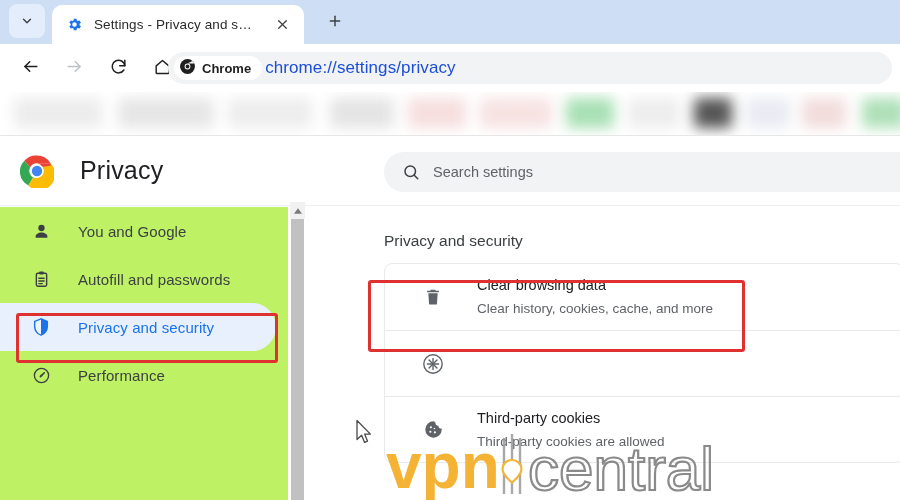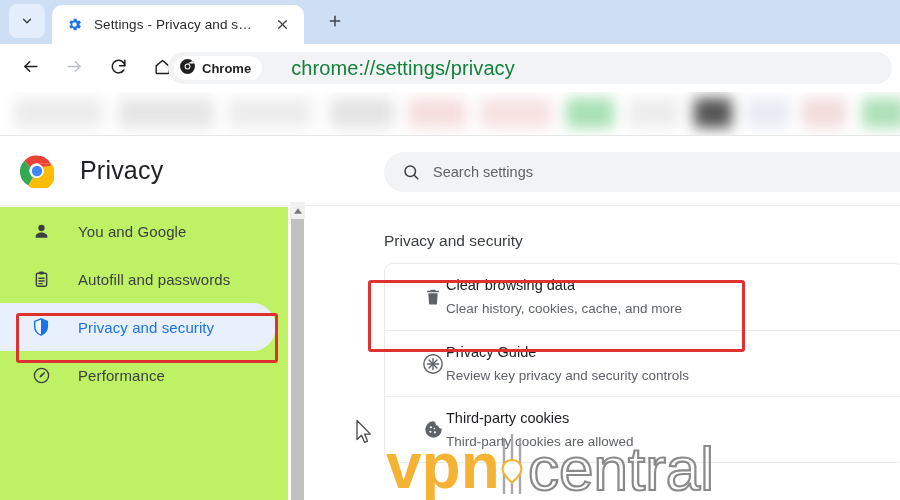--- a/index.html
+++ b/index.html
@@ -61,21 +61,21 @@
     background: #f1f3f4; border-radius: 16px;
     display: flex; align-items: center; text-align: right;
   }
   .chrome-chip {
     margin-left: 6px; height: 24px; border-radius: 12px;
     background: #ffffff;
     display: flex; align-items: center; padding: 0 11px 0 5px; gap: 6px;
   }
   .chrome-chip-label { font-size: 13px; color: #1f1f1f; font-weight: 600; }
   .omnibox-url {
-    margin-left: 29px; font-size: 20px; color: #15803d; letter-spacing: .1px;
+    margin-left: 3px; font-size: 17px; color: #1d4ed8; letter-spacing: .1px;
   }
 
   
   .bookmarks {
     position: absolute; left: 0; top: 92px; width: 900px; height: 44px;
     background: #ffffff; overflow: hidden;
   }
   .bm-blobs { position:absolute; inset:0; filter: blur(7px); }
   .bm-blob { position: absolute; top: 6px; height: 30px; border-radius: 4px; }
   .bm-underline {
@@ -164,21 +164,21 @@
   }
   .row {
     display: flex; align-items: center; min-height: 66px;
     padding: 10px 0;
   }
   .row + .row { border-top: 1px solid #e8eaed; }
   .row .ric {
     width: 26px; margin-left: 35px; flex: 0 0 26px;
     display: flex; align-items: center; justify-content: center;
   }
-  .row .rtxt { }
+  .row .rtxt { margin-left: 31px; }
   .row .rt1 { font-size: 14.5px; color: #202124; line-height: 21px; }
   .row .rt2 { font-size: 13.5px; color: #5f6368; line-height: 21px; margin-top: 2px; }
 
   
   .anno {
     position: absolute; border: 3px solid #e03131; border-radius: 3px;
     pointer-events: none;
   }
   #anno-sidebar { left: 16px; top: 313px; width: 262px; height: 50px; }
   #anno-clear   { left: 368px; top: 280px; width: 377px; height: 72px; }
@@ -411,24 +411,20 @@
 
         <div class="row">
           <span class="ric">
             <svg width="24" height="24" viewBox="0 0 24 24" fill="none" stroke="#5f6368" stroke-width="1.4" stroke-linecap="round">
               <circle cx="12" cy="12" r="9.2"></circle>
               <line x1="12" y1="6.4" x2="12" y2="17.6"></line>
               <line x1="6.4" y1="12" x2="17.6" y2="12"></line>
               <line x1="8.05" y1="8.05" x2="15.95" y2="15.95"></line>
               <line x1="15.95" y1="8.05" x2="8.05" y2="15.95"></line>
             </svg>
-          </span>
-          <span class="rtxt">
-            <div class="rt1">Privacy Guide</div>
-            <div class="rt2">Review key privacy and security controls</div>
           </span>
         </div>
 
         <div class="row">
           <span class="ric">
             <svg width="21" height="21" viewBox="0 0 24 24" fill="#5f6368">
               <path d="M12 2.6a9.4 9.4 0 1 0 9.4 9.4c0-.4 0-.8-.1-1.2a2.8 2.8 0 0 1-3.6-3.1 2.8 2.8 0 0 1-3.4-3.3c-.7-1-1.5-1.6-2.3-1.8z"></path>
               <circle cx="9" cy="9.4" r="1.25" fill="#ffffff"></circle>
               <circle cx="8.4" cy="14.6" r="1.25" fill="#ffffff"></circle>
               <circle cx="13.6" cy="15.2" r="1.25" fill="#ffffff"></circle>

